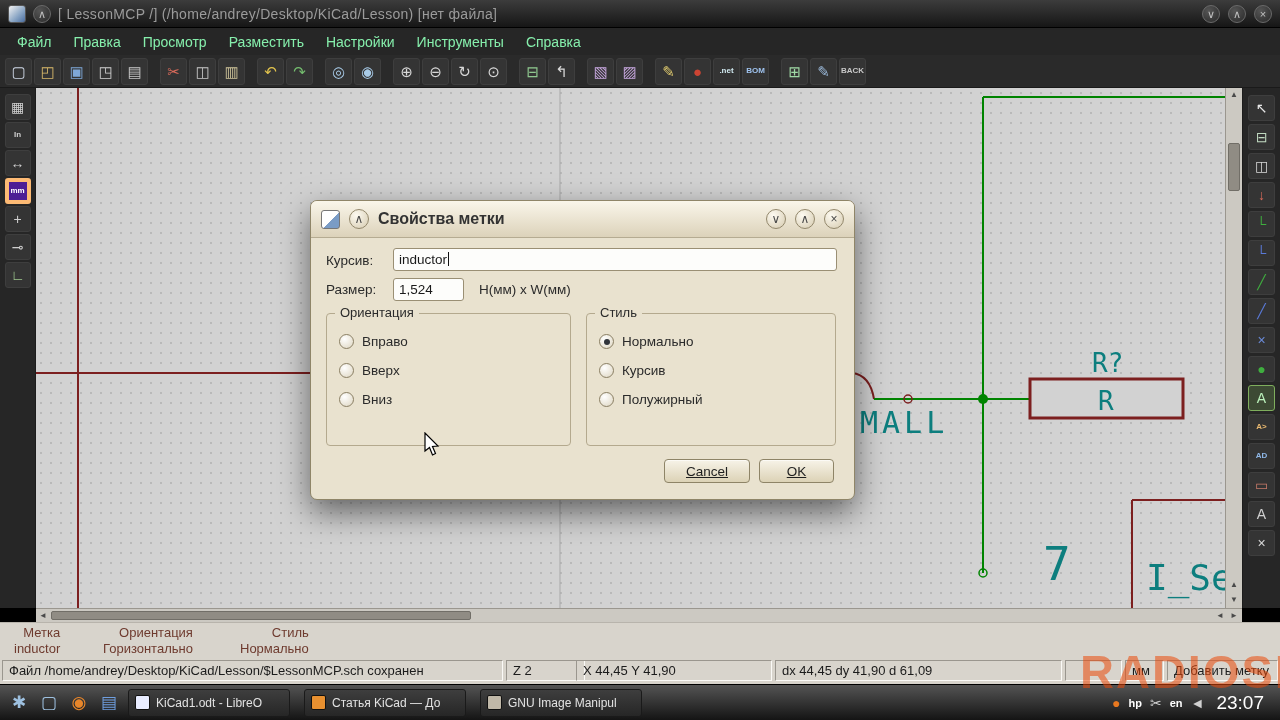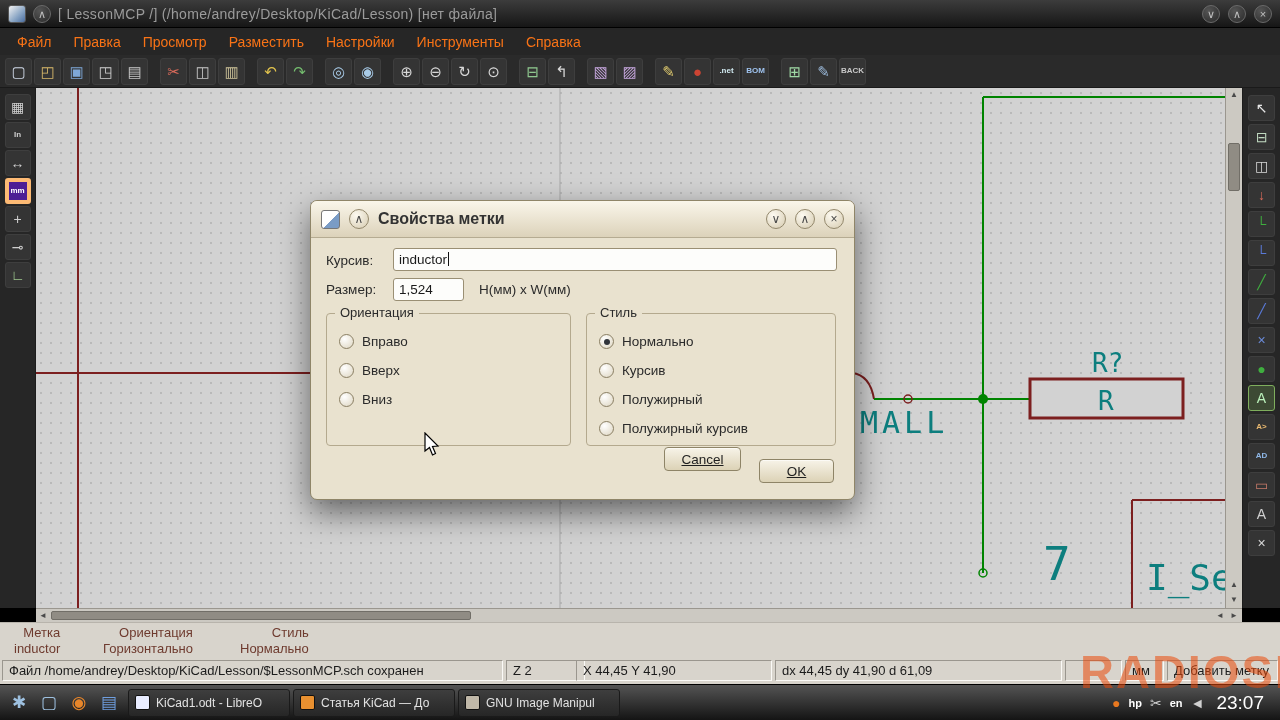--- a/index.html
+++ b/index.html
@@ -16,21 +16,21 @@
   .circle-btn { width:18px; height:18px; border-radius:50%; border:1px solid #6a6a6a;
     background:radial-gradient(circle at 35% 30%, #555, #2a2a2a); color:#c0c0c0;
     font-size:11px; line-height:16px; text-align:center; }
   #win-title { color:#9b9b9b; font-size:14px; letter-spacing:.3px; white-space:nowrap;
     overflow:hidden; flex:1; }
   #titlebar .right { display:flex; gap:8px; align-items:center; }
 
   
   #menubar { position:absolute; left:0; top:28px; width:1280px; height:27px;
     background:#262626; display:flex; align-items:center; padding-left:6px; }
-  .menu-item { color:#f97316; font-size:14px; padding:4px 11px; }
+  .menu-item { color:#86efac; font-size:14px; padding:4px 11px; }
 
   
   #toolbar { position:absolute; left:0; top:55px; width:1280px; height:33px;
     background:#2a2a2a; display:flex; align-items:center; padding-left:4px;
     border-bottom:1px solid #1a1a1a; }
   .tb-btn { width:27px; height:27px; display:flex; align-items:center; justify-content:center;
     margin:0 1px; border-radius:3px; background:#343434; border:1px solid #3e3e3e; }
   .tb-btn.gap { margin-left:11px; }
   .tb-glyph { font-size:15px; line-height:1; }
   .tb-btn .small, .small { font-size:8px !important; font-weight:bold; letter-spacing:0; }
@@ -77,21 +77,21 @@
     border-color:#9a968e #fbfaf7 #fbfaf7 #9a968e; color:#1c1c1c; font-size:13px;
     line-height:19px; padding-left:6px; white-space:nowrap; overflow:hidden; }
 
   
   #taskbar { position:absolute; left:0; top:684px; width:1280px; height:36px;
     background:linear-gradient(#545454,#141414); display:flex; align-items:center;
     padding:0 6px; gap:6px; border-top:1px solid #000; }
   .launchers { display:flex; gap:4px; align-items:center; }
   .launcher { width:26px; height:26px; display:flex; align-items:center; justify-content:center;
     font-size:17px; }
-  .twindows { display:flex; gap:3px; align-items:center; }
+  .twindows { display:flex; gap:14px; align-items:center; }
   .twin { width:162px; height:28px; display:flex; align-items:center; gap:6px;
     background:linear-gradient(#3e3e3e,#262626); border:1px solid #1a1a1a; border-radius:3px;
     padding:0 6px; }
   .twin.active { background:linear-gradient(#6a6a6a,#3c3c3c); border:1px solid #8a8a8a; }
   .twin-icon { width:15px; height:15px; border-radius:2px; flex:none; border:1px solid #111; }
   .twin-label { color:#e2e2e2; font-size:12px; white-space:nowrap; overflow:hidden; }
   .tray { display:flex; gap:8px; align-items:center; margin-left:auto; font-size:14px; }
   .tray .small { font-size:11px !important; }
   .clock { color:#fff; font-size:19px; padding:0 10px 0 6px; }
 
@@ -557,26 +557,22 @@
         <label class="radio-row">
           <span class="radio"></span>
           <span class="radio-label">Курсив</span>
         </label>
 
         <label class="radio-row">
           <span class="radio"></span>
           <span class="radio-label">Полужирный</span>
         </label>
 
-        <label class="radio-row">
-          <span class="radio"></span>
-          <span class="radio-label">Полужирный курсив</span>
-        </label>
-      </div>
-  </div>
-
-  <button class="dlg-btn" style="left:353px; top:246px; width:77px;">Cancel</button>
+      </div>
+  </div>
+
+  <button class="dlg-btn" style="left:353px; top:258px; width:86px;">Cancel</button>
   <button class="dlg-btn" style="left:448px; top:258px; width:75px;">OK</button>
 </div>
 
 <svg id="mouse-cursor" width="18" height="26" viewBox="0 0 18 26">
   <path d="M1,1 L1,19 L5.5,15.5 L8.5,23 L11.5,21.5 L8.5,14.5 L14,14 Z" fill="#ffffff" stroke="#000000" stroke-width="1.2"></path>
 </svg>
 
 </body></html>

